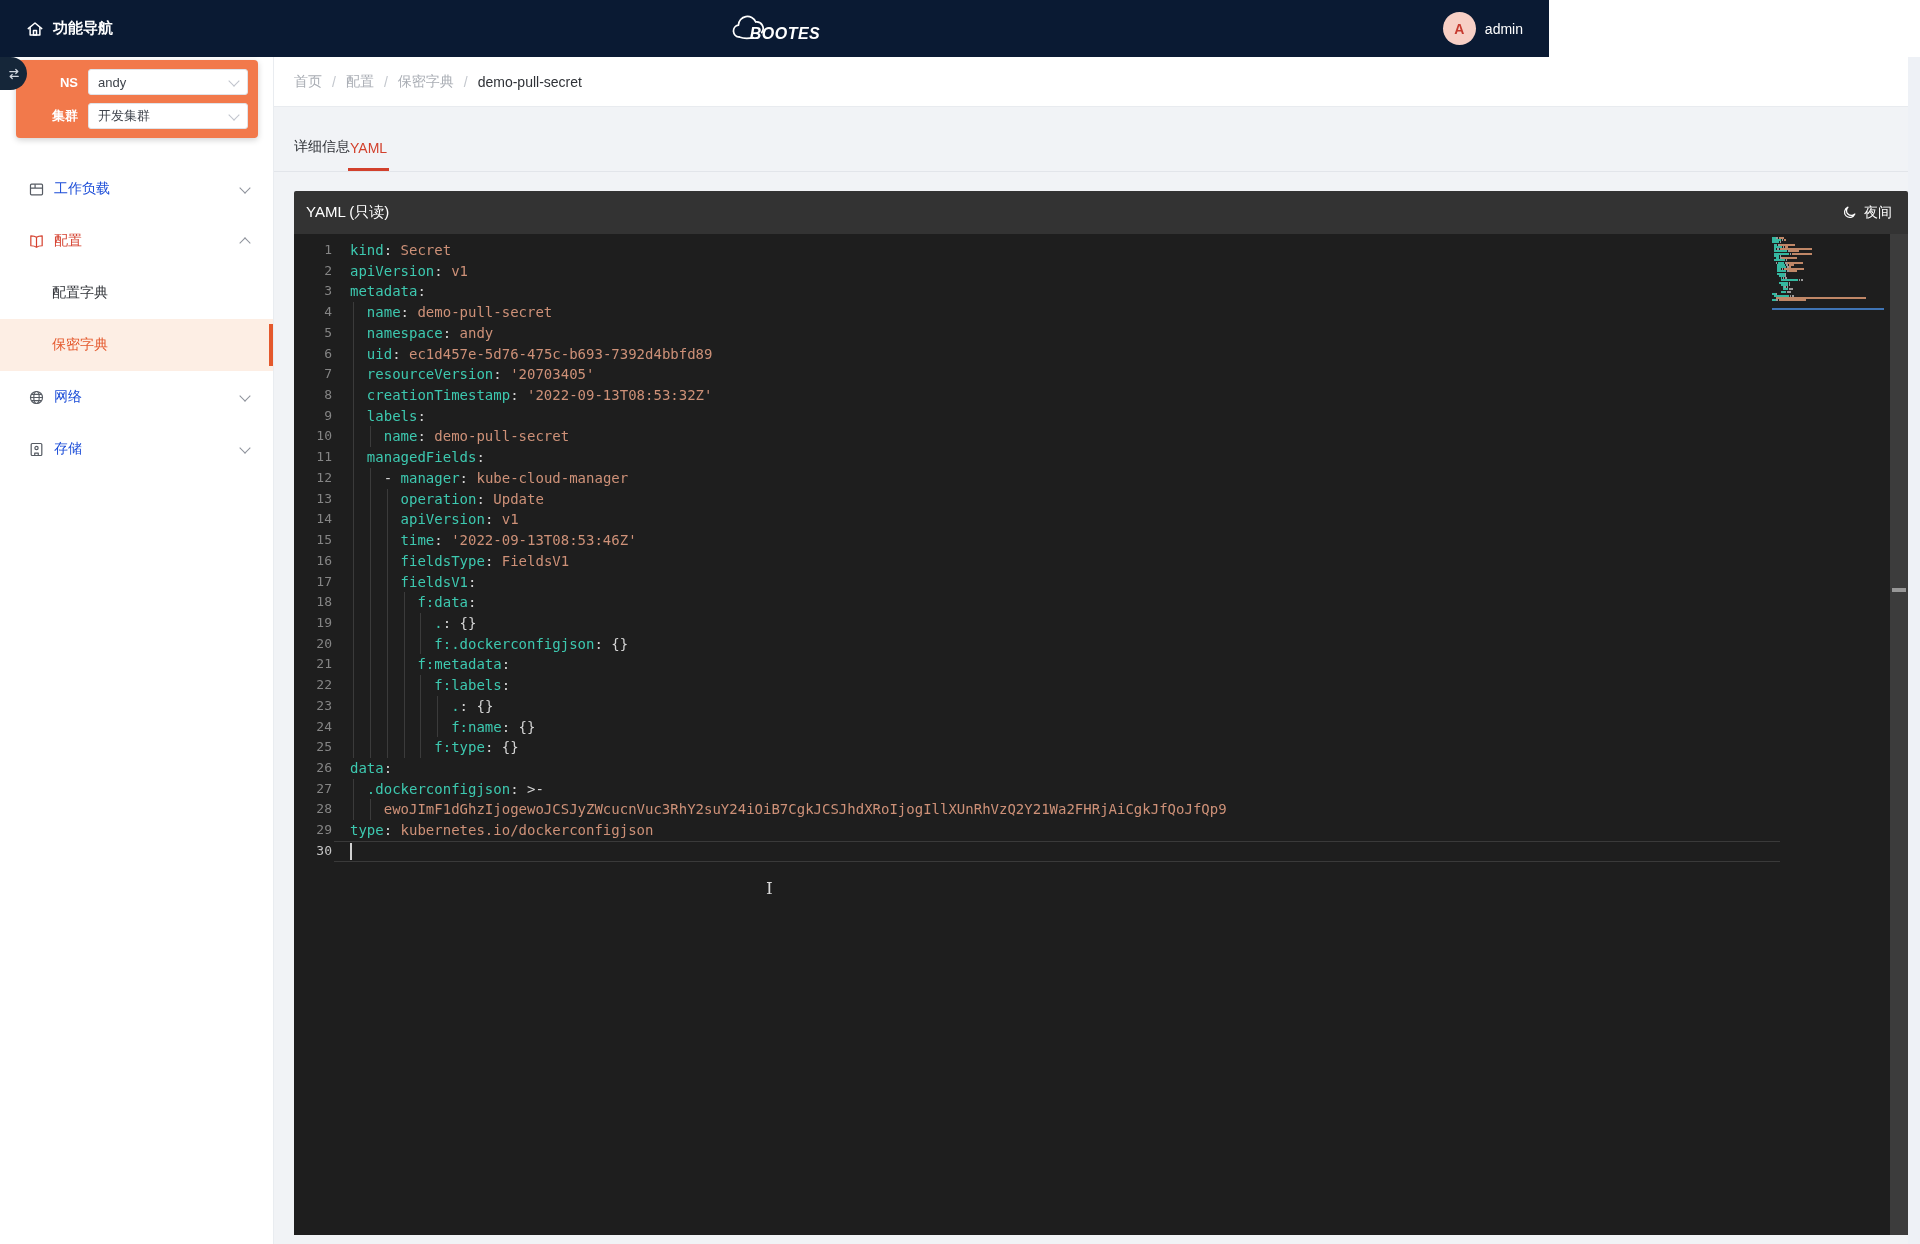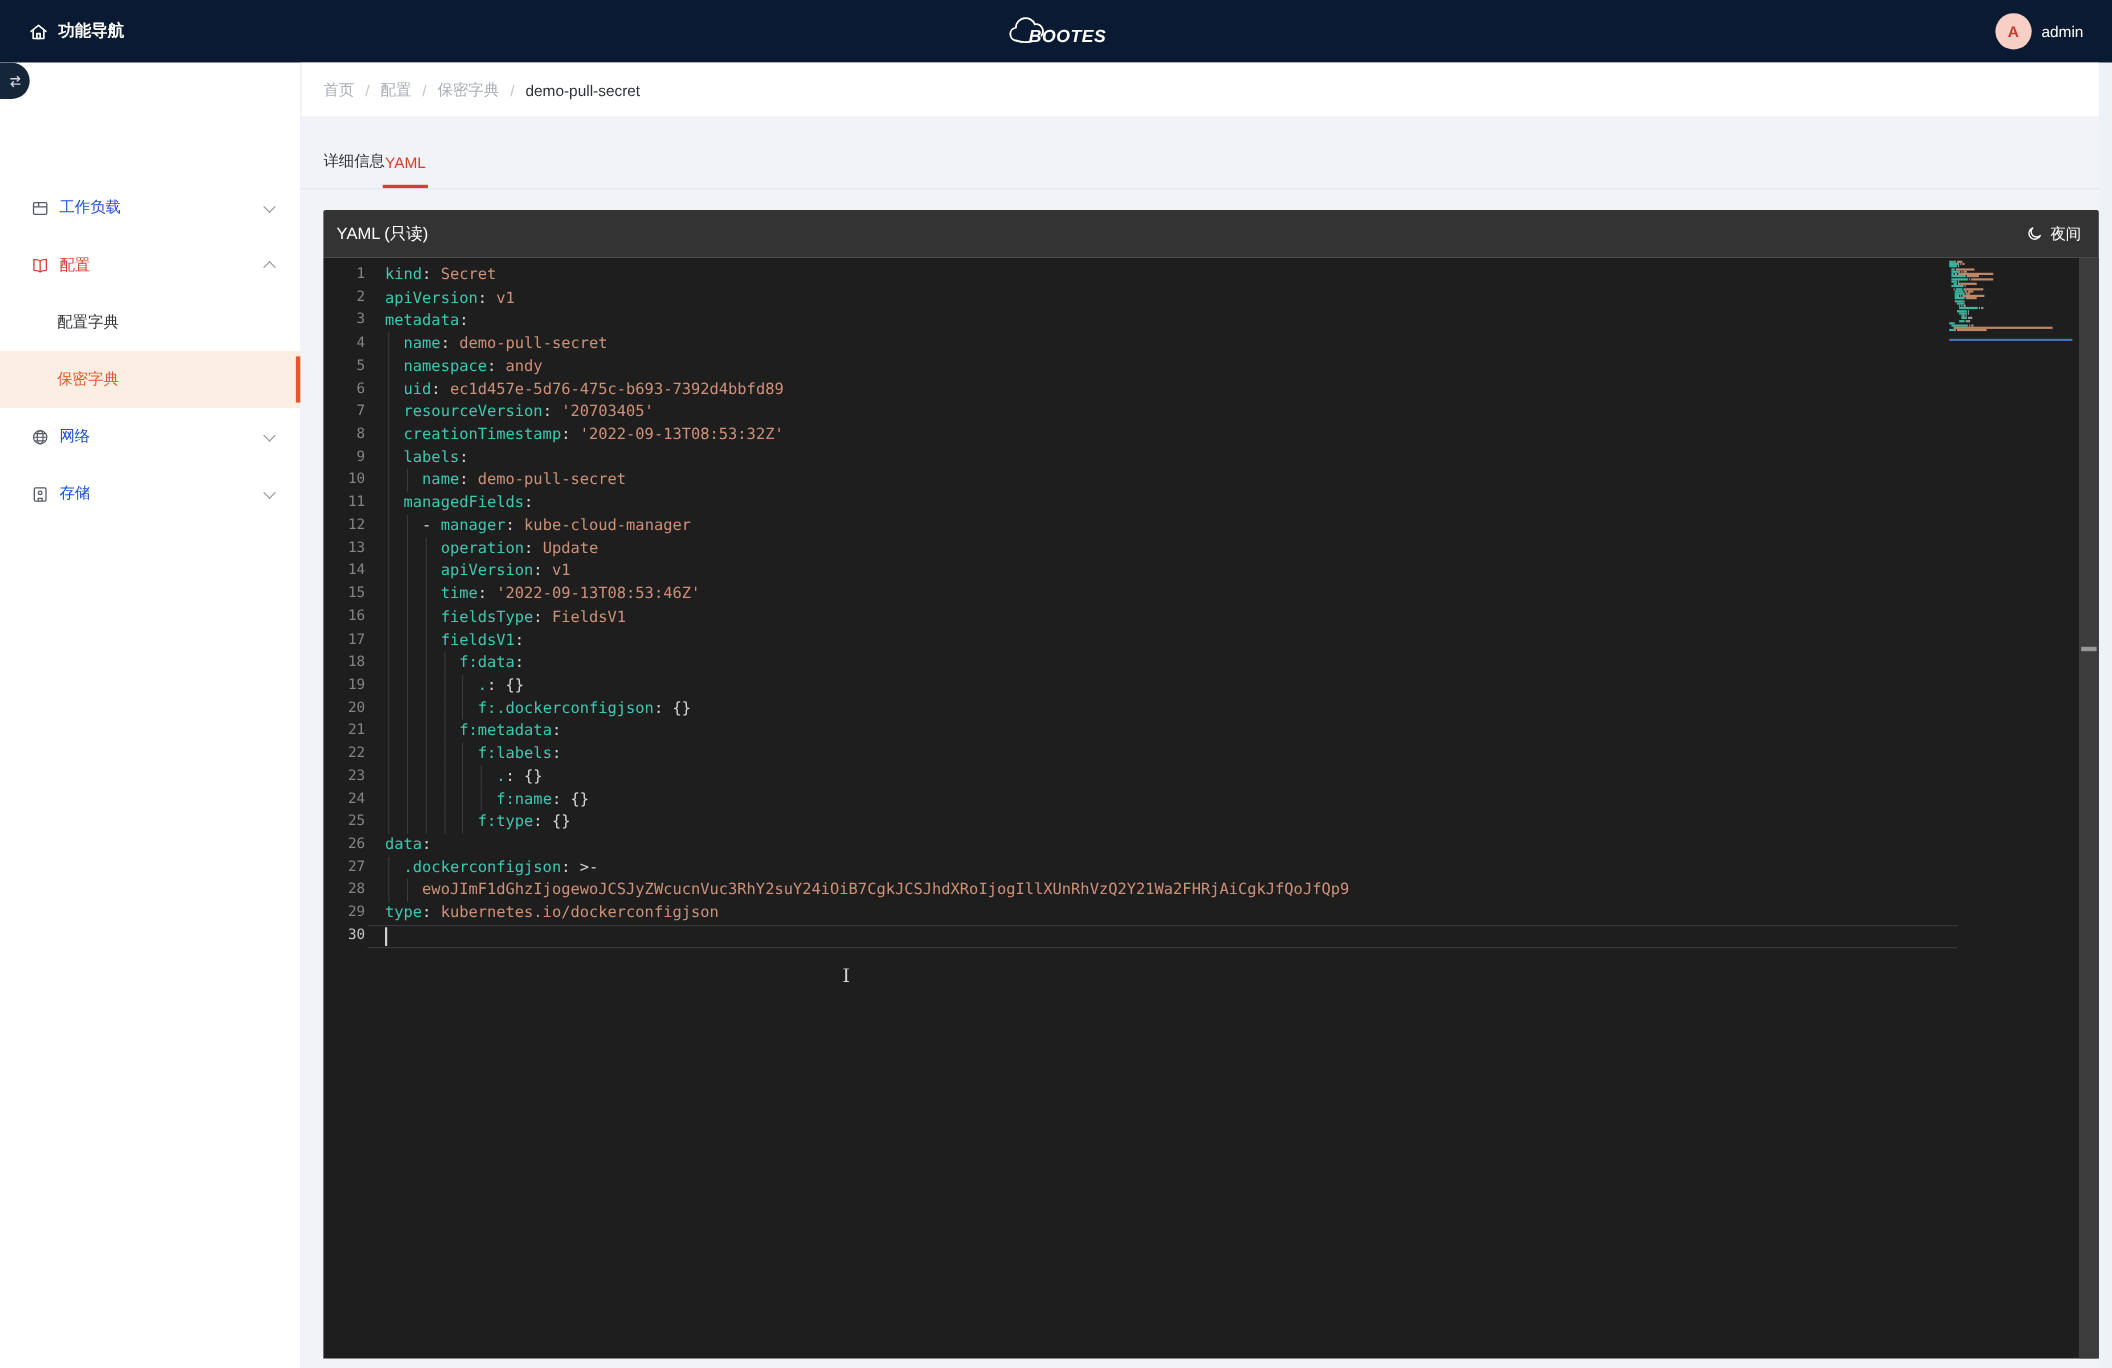--- a/index.html
+++ b/index.html
@@ -1,20 +1,20 @@
 <!DOCTYPE html>
 <html><head>
 <meta charset="utf-8">
 <style>
   html,body{margin:0;padding:0;}
   .app{position:relative;width:1920px;height:1244px;overflow:hidden;background:#fff;
        font-family:"Liberation Sans","DejaVu Sans",sans-serif;-webkit-font-smoothing:antialiased;}
 
   
-  .navbar{position:absolute;top:0;left:0;width:1920px;height:57px;background:#0a1a33;
+  .navbar{position:absolute;top:0;left:0;width:1549px;height:57px;background:#0a1a33;
           display:flex;align-items:center;justify-content:space-between;padding:0 26px;box-sizing:border-box;}
   .nav-left{display:flex;align-items:center;gap:9px;color:#fff;font-size:15px;font-weight:bold;cursor:pointer;}
   .nav-logo{position:absolute;left:50%;top:50%;transform:translate(-50%,-50%);display:flex;align-items:center;color:#fff;}
   .logo-text{font-style:italic;font-weight:bold;font-size:16px;letter-spacing:.5px;margin-left:-21px;margin-top:10px;}
   .nav-user{display:flex;align-items:center;gap:9px;color:#fff;font-size:14px;cursor:pointer;}
   .avatar{width:33px;height:33px;border-radius:50%;background:#f7cfc5;color:#c63a2f;
           display:flex;align-items:center;justify-content:center;font-weight:bold;font-size:14px;}
 
   
   .gutter{position:absolute;top:57px;right:0;width:12px;height:1187px;background:#eef1f6;}
@@ -173,20 +173,36 @@
 
   <div class="pill">
     <span style="display:flex;">
       <svg width="14" height="14" viewBox="0 0 20 20" fill="none" stroke="#cfd6df" stroke-width="1.8" stroke-linecap="round" stroke-linejoin="round">
           <path d="M4 6.5h11M12.5 3.5l3 3-3 3"></path>
           <path d="M16 13.5H5M7.5 10.5l-3 3 3 3"></path>
         </svg>
     </span>
   </div>
 
+  <div class="filter-card">
+    <div class="filter-row">
+      <span class="filter-label">NS</span>
+      <div class="select">
+        <span>andy</span>
+        <span class="chev"></span>
+      </div>
+    </div>
+    <div class="filter-row">
+      <span class="filter-label">集群</span>
+      <div class="select">
+        <span>开发集群</span>
+        <span class="chev"></span>
+      </div>
+    </div>
+  </div>
 
   <div class="content">
     <div class="bc-row" id="breadcrumb">
         <span class="crumb">首页</span>
         <span class="crumb-sep">/</span>
         <span class="crumb">配置</span>
         <span class="crumb-sep">/</span>
         <span class="crumb">保密字典</span>
         <span class="crumb-sep">/</span>
         <span class="crumb current">demo-pull-secret</span>

